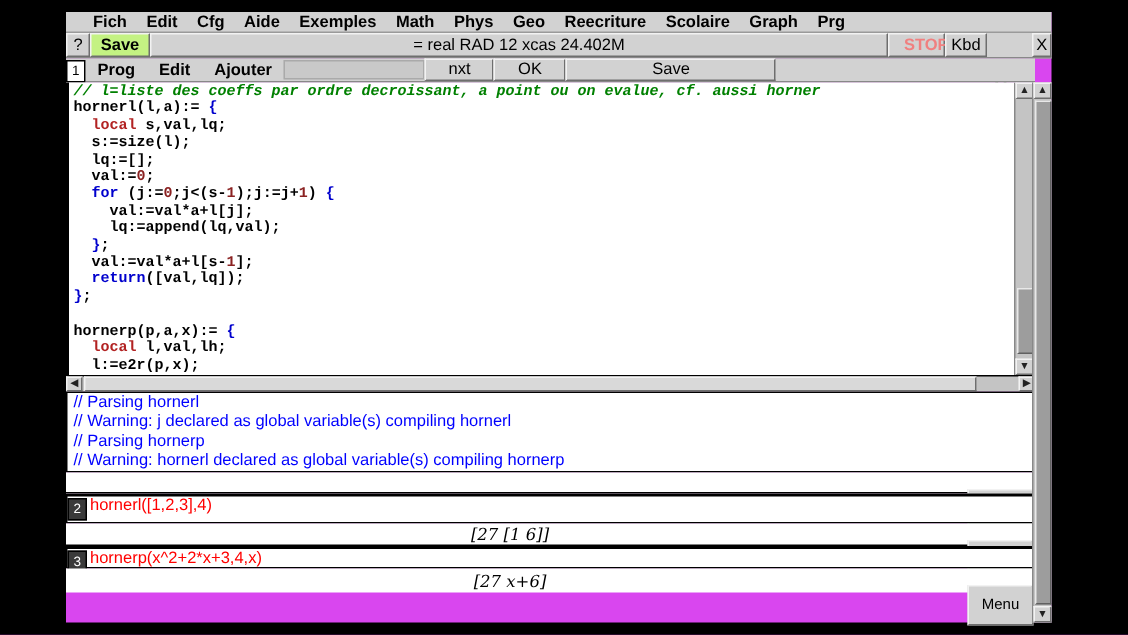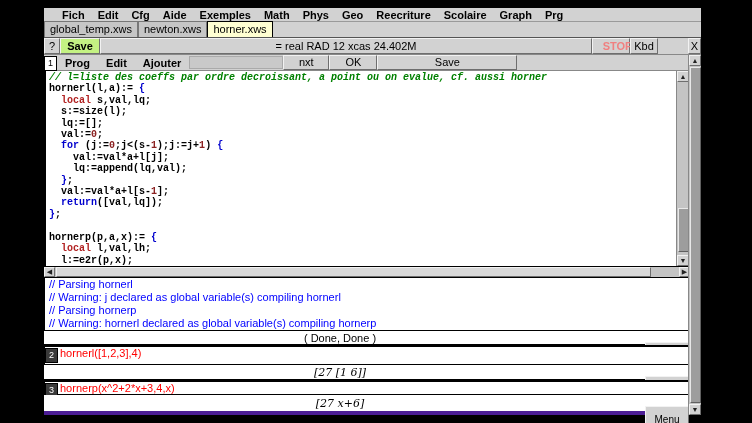--- a/index.html
+++ b/index.html
@@ -1,18 +1,18 @@
 <!DOCTYPE html>
 <html><head>
 <meta charset="utf-8">
 <style>
   html,body{margin:0;padding:0;background:#000;}
   #canvas{position:relative;width:752px;height:423px;background:#000;overflow:hidden;
           font-family:"Liberation Sans",sans-serif;}
-  #window{position:absolute;left:44px;top:8px;width:657px;height:407px;background:#4c1d95;}
+  #window{position:absolute;left:44px;top:8px;width:657px;height:407px;background:#d946ef;}
 
   
   .row{position:relative;box-sizing:border-box;}
   #menubar{height:14px;display:flex;align-items:center;gap:13px;padding-left:18px;
            border-bottom:1px solid #9a9a9a;background:#d2d2d2;}
   .menu-item{font-size:11px;font-weight:bold;color:#000;line-height:14px;white-space:nowrap;}
 
   #tabbar{height:16px;display:flex;align-items:flex-end;background:#d2d2d2;border-bottom:1px solid #555;}
   .tab{font-size:11px;padding:1px 5px 1px 5px;border:1px solid #777;border-bottom:none;
        background:#c6c6c6;color:#000;white-space:nowrap;height:13px;line-height:13px;}
@@ -92,25 +92,20 @@
         <span class="menu-item">Exemples</span>
         <span class="menu-item">Math</span>
         <span class="menu-item">Phys</span>
         <span class="menu-item">Geo</span>
         <span class="menu-item">Reecriture</span>
         <span class="menu-item">Scolaire</span>
         <span class="menu-item">Graph</span>
         <span class="menu-item">Prg</span>
       </div>
 
-    <div id="tabbar" class="row">
-        <div class="tab">global_temp.xws</div>
-        <div class="tab">newton.xws</div>
-        <div class="tab active">horner.xws</div>
-      </div>
 
     <div id="sess-toolbar" class="row">
       <div class="btn" style="width:16px;">?</div>
       <div class="btn" style="width:40px;background:#c4f283;font-weight:bold;">Save</div>
       <div class="btn" style="flex:1;">= real RAD 12 xcas 24.402M</div>
       <div class="btn" style="width:38px;">
         <span id="stop-label">STOP</span>
       </div>
       <div class="btn" style="width:28px;">Kbd</div>
       <div class="btn" style="width:30px;margin-top:35px;">Msg</div>
@@ -153,21 +148,20 @@
     </div>
 
     <div id="messages" class="row">
         <div class="msg-line">// Parsing hornerl</div>
         <div class="msg-line">// Warning: j declared as global variable(s) compiling hornerl</div>
         <div class="msg-line">// Parsing hornerp</div>
         <div class="msg-line">// Warning: hornerl declared as global variable(s) compiling hornerp</div>
       </div>
 
     <div class="out-row">
-      <div class="out-center">( Done,  Done )</div>
       <div class="btn small menu-btn">Menu</div>
     </div>
 
     <div class="in-row" style="height:20px;">
       <div class="lvlbox inv">2</div>
       <div class="in-text">hornerl([1,2,3],4)</div>
     </div>
     <div class="out-row" style="height:15px;">
       <div class="out-center out-math">[27  [1 6]]</div>
       <div class="btn small menu-btn">Menu</div>

